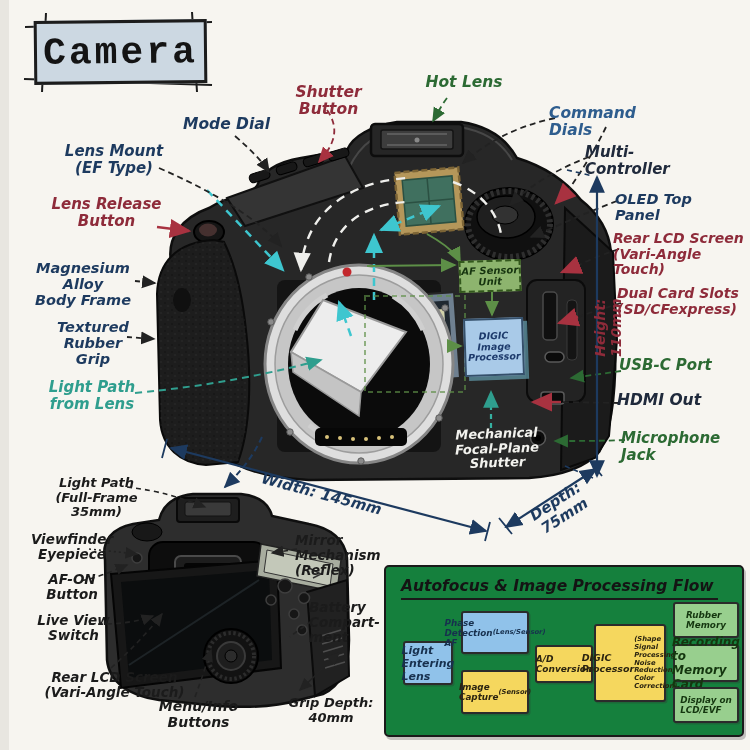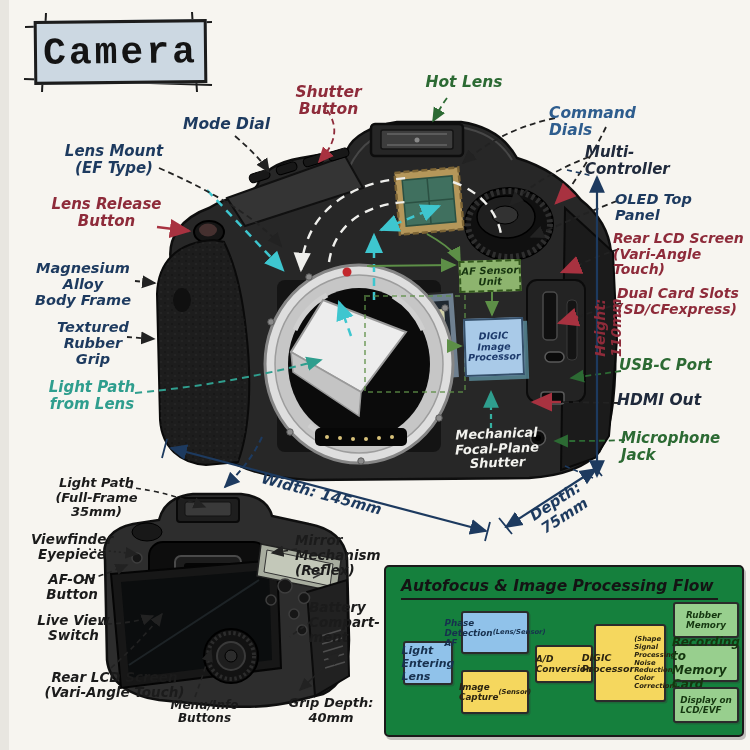--- a/index.html
+++ b/index.html
@@ -346,21 +346,21 @@
 (Full-Frame
 35mm)</div>
   <div class="lbl ctr ink" style="left:18px;top:532px;width:90px;font-size:13.5px">Viewfinder
 Eyepiece</div>
   <div class="lbl ctr ink" style="left:28px;top:572px;width:70px;font-size:13.5px">AF-ON
 Button</div>
   <div class="lbl ctr ink" style="left:22px;top:613px;width:85px;font-size:13.5px">Live View
 Switch</div>
   <div class="lbl ctr ink" style="left:28px;top:670px;width:155px;font-size:13.5px">Rear LCD Screen
 (Vari-Angle Touch)</div>
-  <div class="lbl ctr ink" style="left:148px;top:699px;width:95px;font-size:12px">Menu/Info
+  <div class="lbl ctr ink" style="left:142px;top:699px;width:95px;font-size:14px">Menu/Info
 Buttons</div>
   <div class="lbl lft ink" style="left:286px;top:533px;width:95px;font-size:13.5px">Mirror
 Mechanism
 (Reflex)</div>
   <div class="lbl lft ink" style="left:300px;top:600px;width:85px;font-size:13.5px">Battery
 Compart-
 ment</div>
 
   <div class="flow-panel">
     <div class="flow-title">Autofocus &amp; Image Processing Flow</div>

